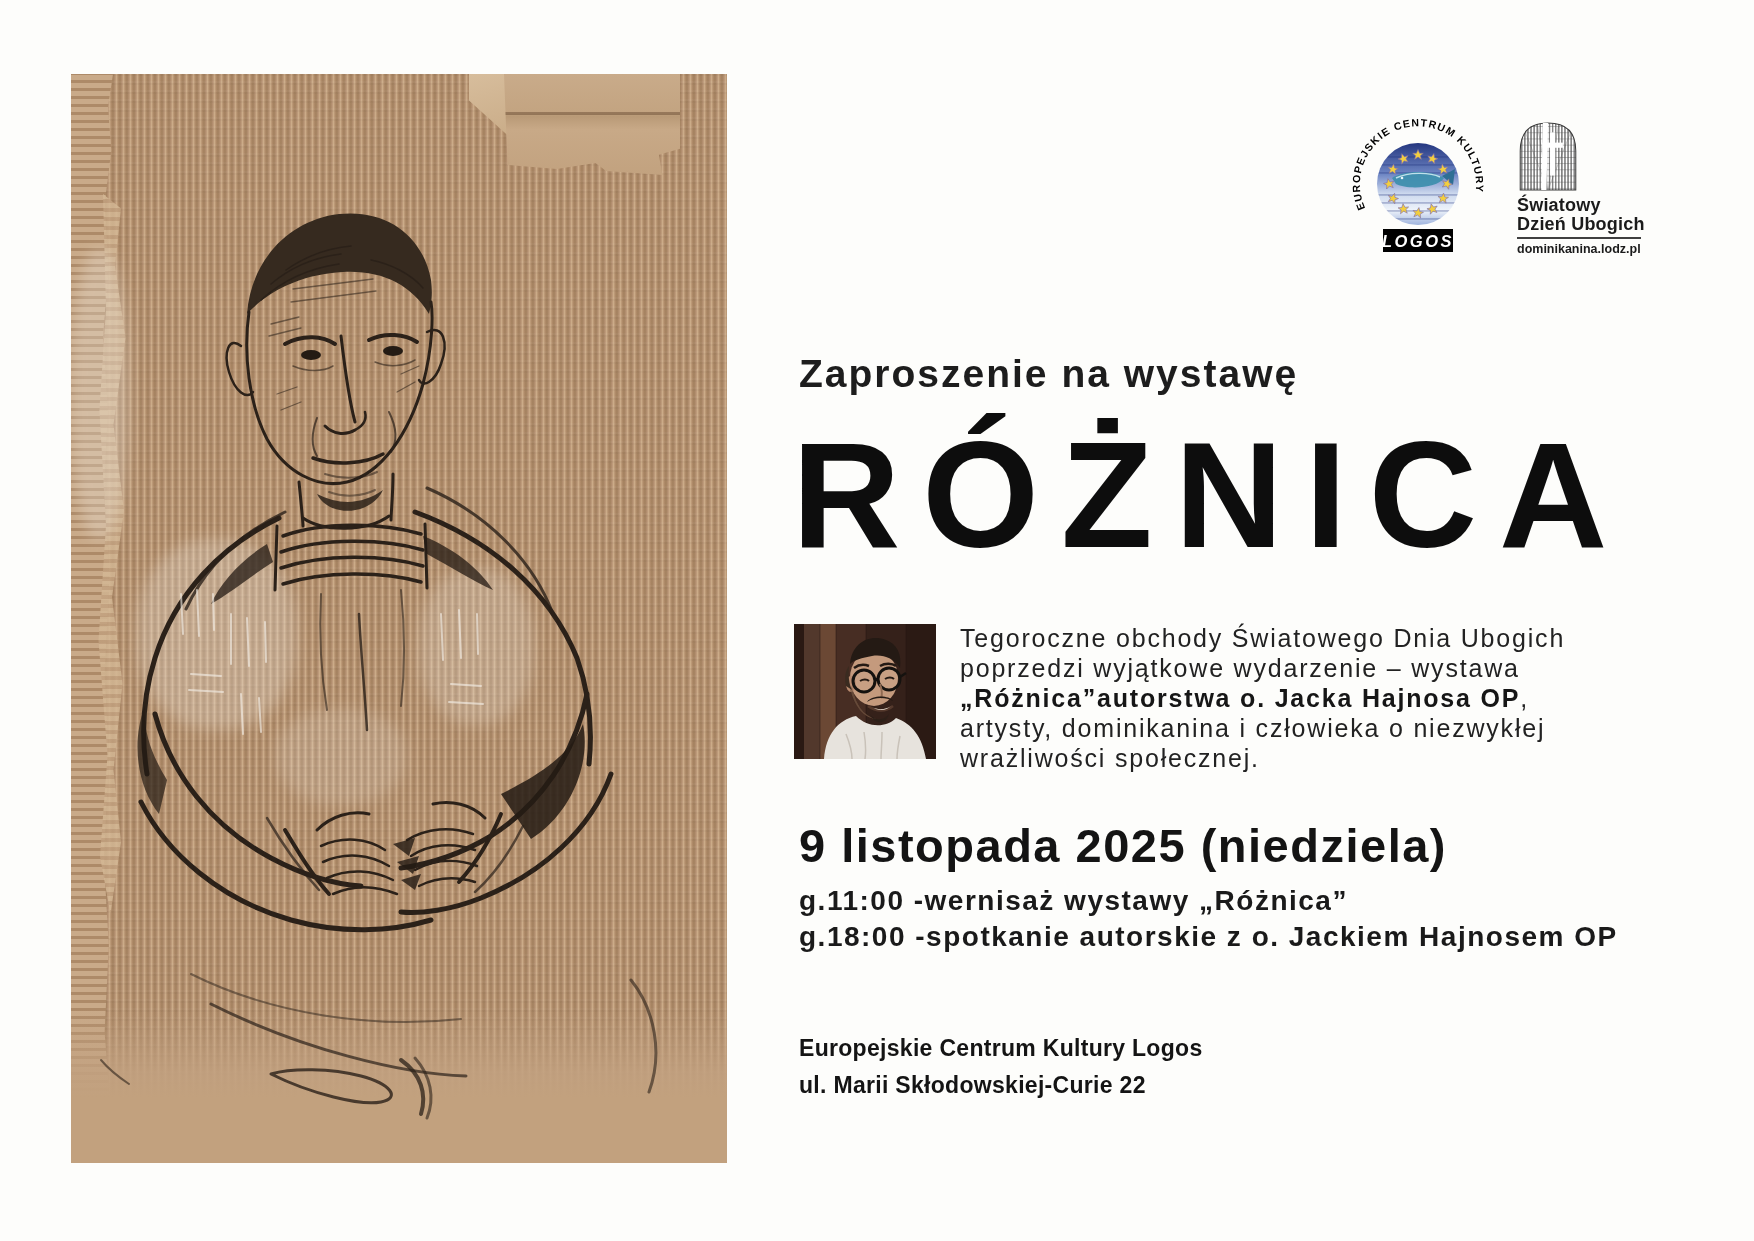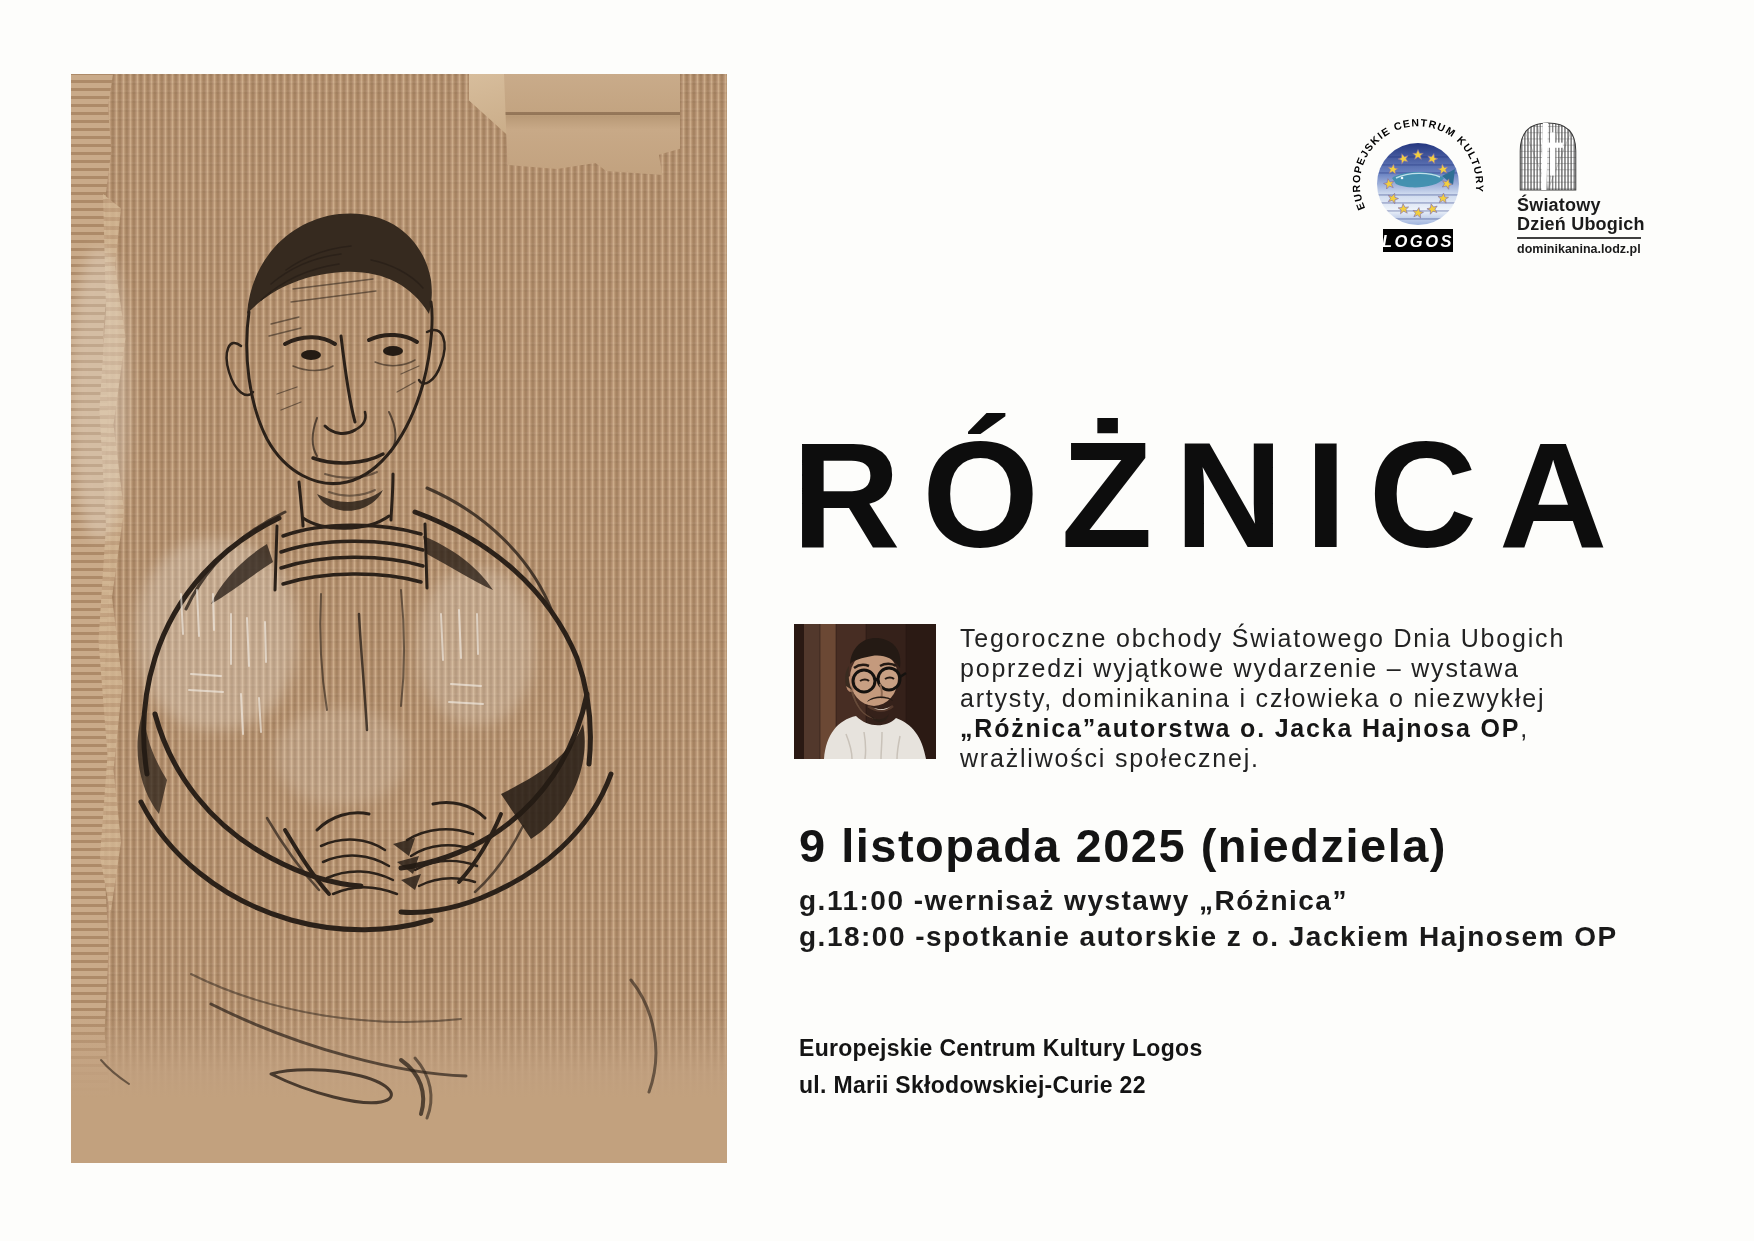--- a/index.html
+++ b/index.html
@@ -283,20 +283,21 @@
       <rect x="24.5" y="22" width="20" height="5" fill="#fff"></rect>
     </svg>
     <div class="sdu-name">
       <div>Światowy</div>
       <div>Dzień Ubogich</div>
     </div>
     <div class="sdu-rule"></div>
     <div class="sdu-url">dominikanina.lodz.pl</div>
   </div>
 
+  <div class="kicker">Zaproszenie na wystawę</div>
   <div class="title">RÓŻNICA</div>
 
   <div class="photo">
     <svg width="142" height="135" viewBox="0 0 142 135">
       <rect width="142" height="135" fill="#3a241d"></rect>
       <rect x="0" width="26" height="135" fill="#52382c"></rect>
       <rect x="26" width="16" height="135" fill="#6b4834"></rect>
       <rect x="42" width="30" height="135" fill="#472d23"></rect>
       <rect x="72" width="40" height="135" fill="#35211a"></rect>
       <rect x="112" width="30" height="135" fill="#2b1a14"></rect>
@@ -336,22 +337,22 @@
       <path d="M74,82 C82,88 92,88 99,82" stroke="#55392c" stroke-width="2.5" fill="none"></path>
       <path d="M78,83 C84,87 92,87 97,82 C92,86 83,86 78,83 Z" fill="#e8ded2"></path>
       <path d="M76,90 C80,97 90,97 95,90 C92,101 80,101 76,90 Z" fill="#2c2018" opacity=".9"></path>
       <path d="M58,62 C60,78 68,90 80,94 C70,93 60,82 56,66 Z" fill="#241a14" opacity=".3"></path>
     </svg>
   </div>
 
   <div class="about">
     <div class="ln">Tegoroczne obchody Światowego Dnia Ubogich</div>
     <div class="ln">poprzedzi wyjątkowe wydarzenie – wystawa</div>
+    <div class="ln"><b>„Różnica”autorstwa o. Jacka Hajnosa OP</b><span>,</span></div>
     <div class="ln">artysty, dominikanina i człowieka o niezwykłej</div>
-    <div class="ln"><b>„Różnica”autorstwa o. Jacka Hajnosa OP</b><span>,</span></div>
     <div class="ln">wrażliwości społecznej.</div>
   </div>
 
   <div class="date-line">9 listopada 2025 (niedziela)</div>
   <div class="sched sched1">g.11:00 -wernisaż wystawy „Różnica”</div>
   <div class="sched sched2">g.18:00 -spotkanie autorskie z o. Jackiem Hajnosem OP</div>
   <div class="venue venue1">Europejskie Centrum Kultury Logos</div>
   <div class="venue venue2">ul. Marii Skłodowskiej-Curie 22</div>
 
 </div>

